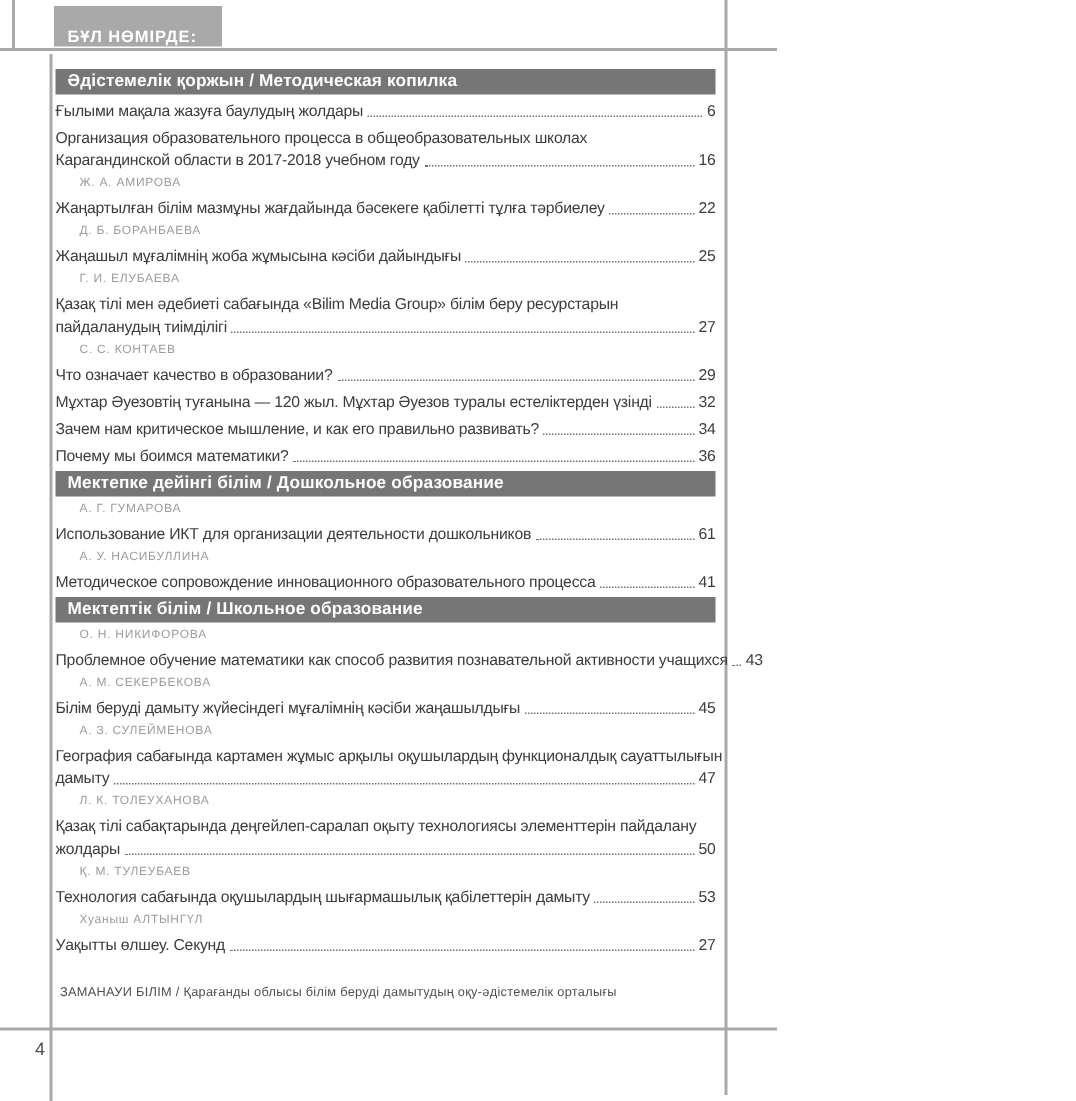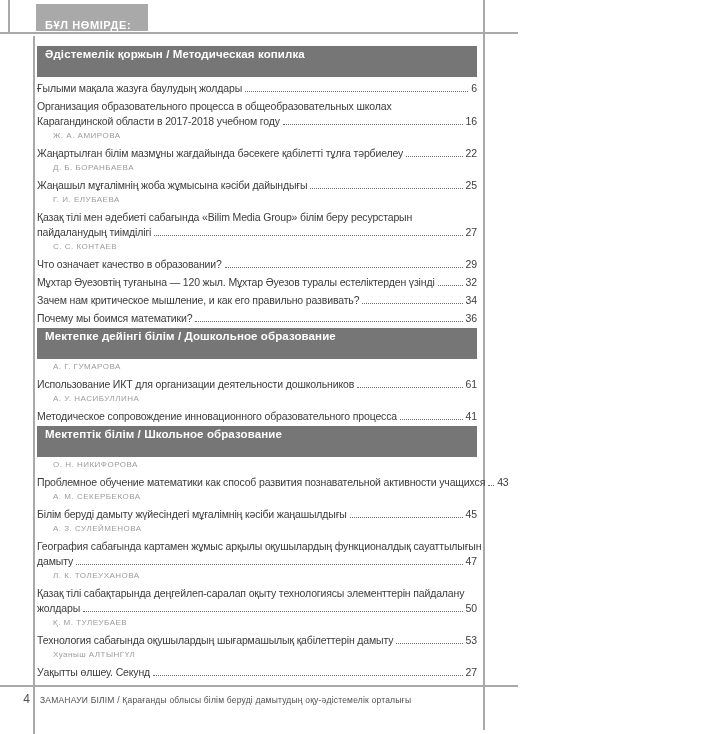--- a/index.html
+++ b/index.html
@@ -21,21 +21,21 @@
   .tick-topleft{left:8px;top:0;width:2px;height:32px;}
   
   .issue-box{
     position:absolute;left:36px;top:4px;height:27px;min-width:112px;
     background:var(--box);color:#ffffff;font-weight:bold;font-size:11px;
     letter-spacing:.6px;display:flex;align-items:flex-end;padding:1px 14px 0 9px;
   }
   
   .content{position:absolute;left:37px;top:46px;width:440px;}
   .section-bar{
-    height:31px;background:var(--bar);color:#ffffff;font-weight:bold;
+    height:17px;background:var(--bar);color:#ffffff;font-weight:bold;
     font-size:11.5px;line-height:17px;padding-left:8px;margin-bottom:3px;
     letter-spacing:.1px;
   }
   .entry{margin-bottom:3px;}
   .author{
     font-size:8px;color:var(--author);letter-spacing:.5px;
     margin:3px 16px 4px;height:10px;line-height:10px;
   }
   .title-line{
     display:flex;align-items:flex-end;height:15px;
@@ -47,21 +47,21 @@
     flex:1;min-width:6px;border-bottom:1px dotted var(--leader);
     margin:0 3px 3px 3px;height:1px;
   }
   .pg{line-height:14px;color:var(--title);}
   
   .folio{
     position:absolute;left:10px;top:692px;width:20px;text-align:right;
     font-size:12px;color:var(--footer);
   }
   .footer-text{
-    position:absolute;left:40px;top:695px;font-size:8.5px;color:var(--footer);
+    position:absolute;left:40px;top:656px;font-size:8.5px;color:var(--footer);
     letter-spacing:.2px;white-space:nowrap;
   }
 </style>
 </head>
 <body>
 
 <div class="rule tick-topleft"></div>
 <div class="rule rule-top"></div>
 <div class="rule rule-right"></div>
 <div class="rule rule-left"></div>

